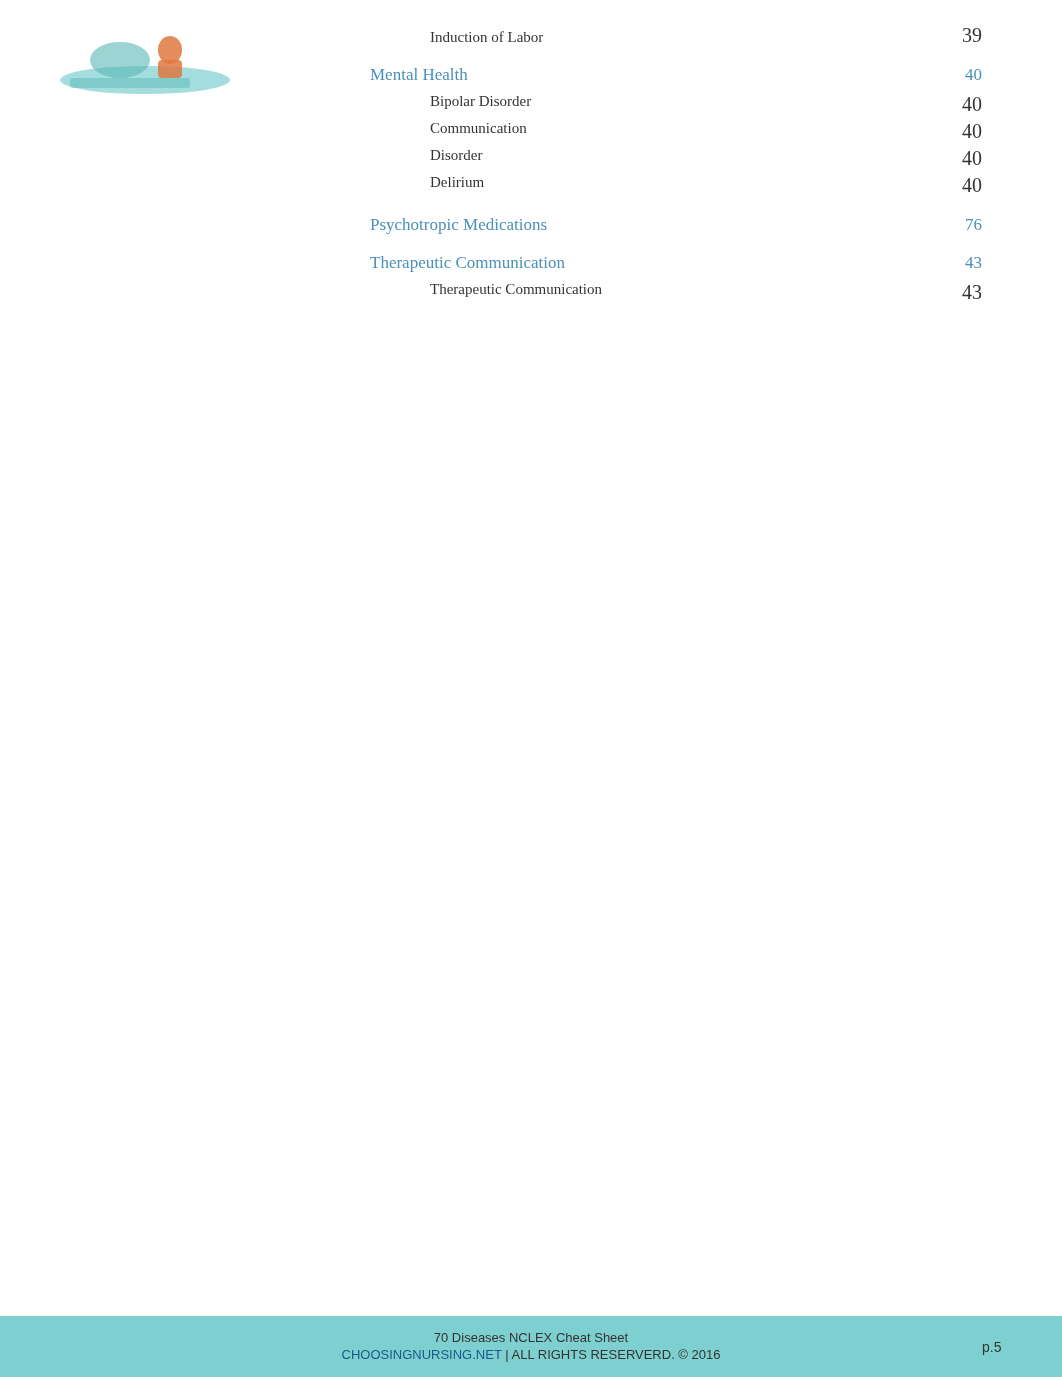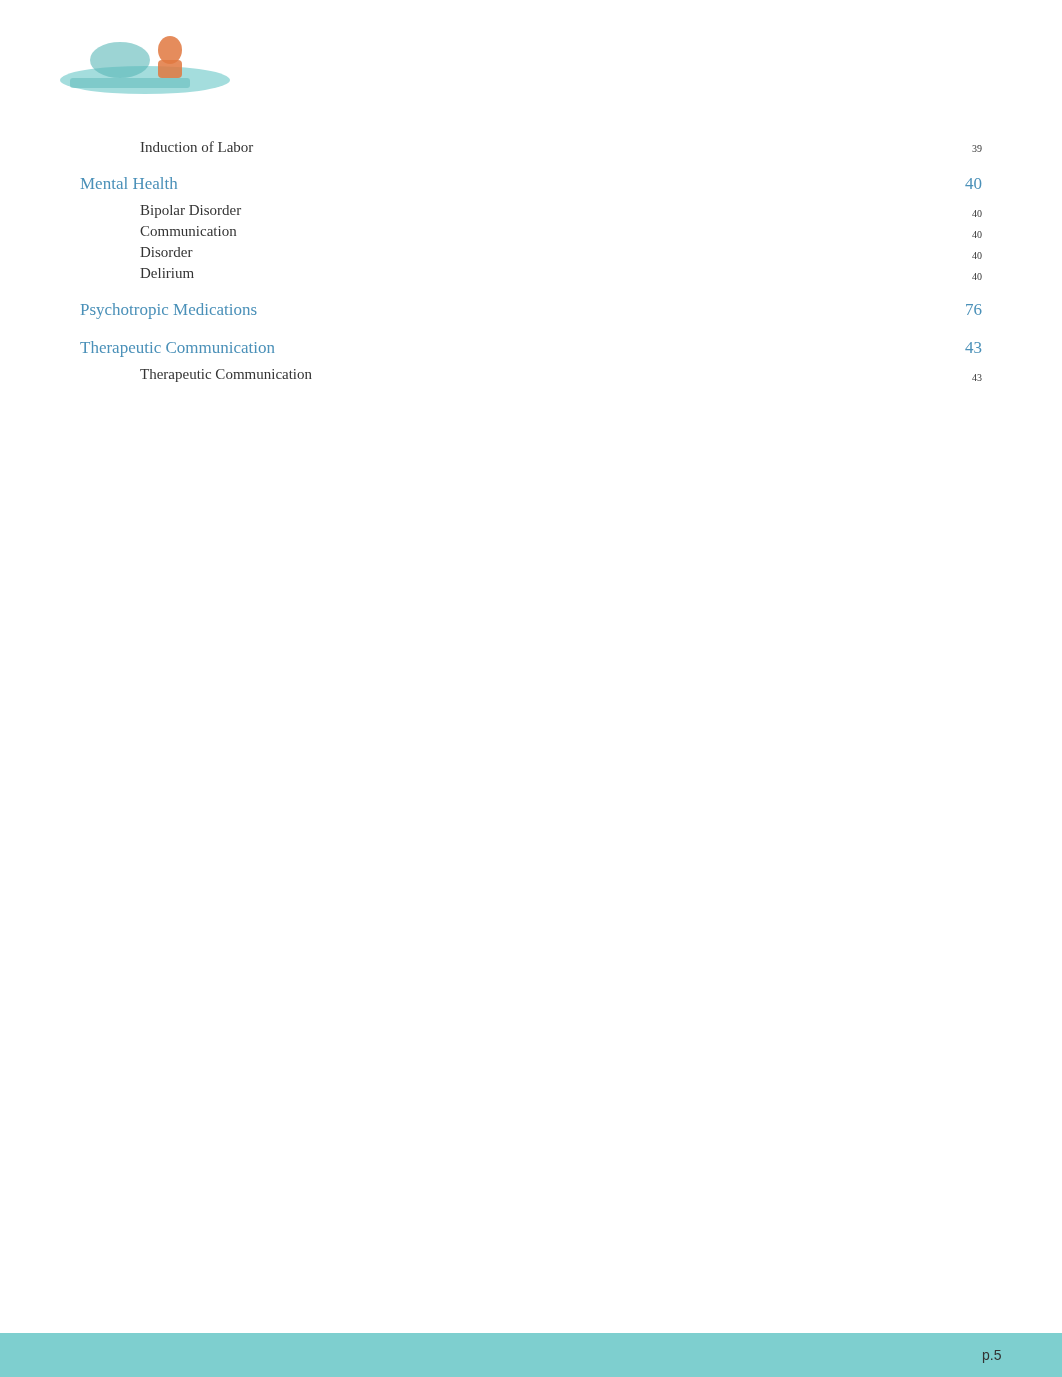--- a/index.html
+++ b/index.html
@@ -15,21 +15,21 @@
       font-family: Georgia, 'Times New Roman', serif;
       position: relative;
     }
 
     .page-container {
       width: 100%;
       min-height: 1377px;
       background: #ffffff;
       position: relative;
       display: flex;
-      flex-direction: column;
+      flex-direction: row;
     }
 
     .header {
       padding: 30px 60px 20px 60px;
     }
 
     .logo-area {
       width: 170px;
       height: 65px;
       position: relative;
@@ -62,32 +62,32 @@
     .toc-section-page {
       font-size: 17px;
       color: #4a90b8;
       min-width: 30px;
       text-align: right;
     }
 
     .toc-sub-entry {
       display: flex;
       justify-content: space-between;
-      align-items: flex-end;
+      align-items: flex-start;
       padding-left: 60px;
       margin-bottom: 4px;
     }
 
     .toc-sub-text {
       font-size: 15px;
       color: #333333;
     }
 
     .toc-sub-page {
-      font-size: 10px;
+      font-size: 20px;
       color: #333333;
       min-width: 30px;
       text-align: right;
     }
 
     .induction-entry {
       display: flex;
       justify-content: space-between;
       align-items: baseline;
       padding-left: 60px;
@@ -203,16 +203,22 @@
 
     <div class="toc-sub-entry">
       <span class="toc-sub-text">Therapeutic Communication</span>
       <span class="toc-sub-page">43</span>
     </div>
 
   </div>
 
   <div class="footer">
     <div style="min-width:40px;"></div>
+    <div class="footer-center">
+      <div class="footer-title">70 Diseases NCLEX Cheat Sheet</div>
+      <div>
+        <span class="footer-website">CHOOSINGNURSING.NET</span><span class="footer-rights">  |  ALL RIGHTS RESERVERD. © 2016</span>
+      </div>
+    </div>
     <div class="footer-page">p.5</div>
   </div>
 
 </div>
 
 </body></html>

